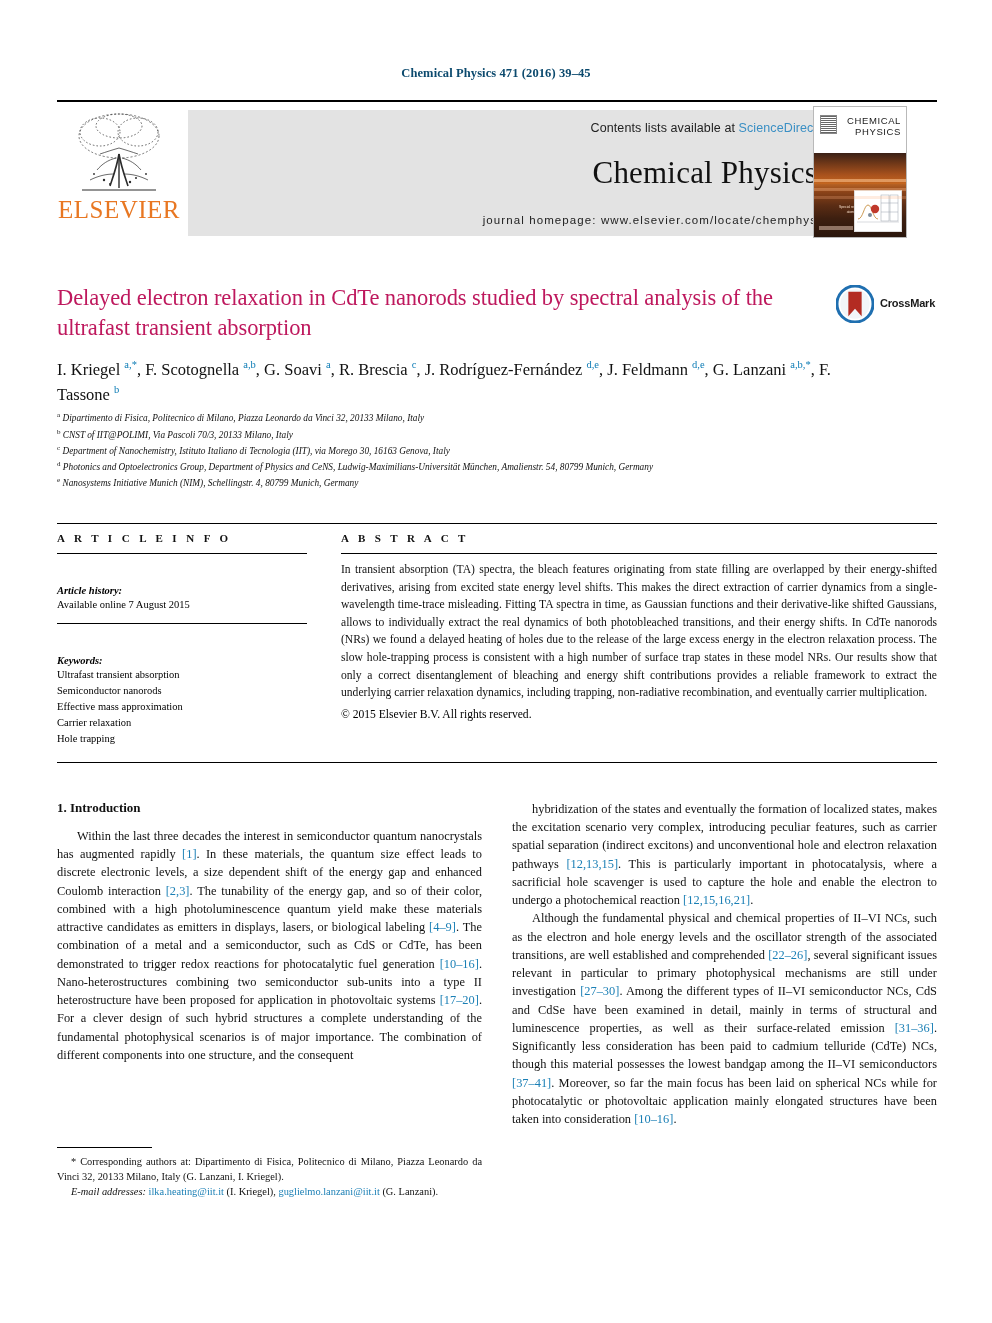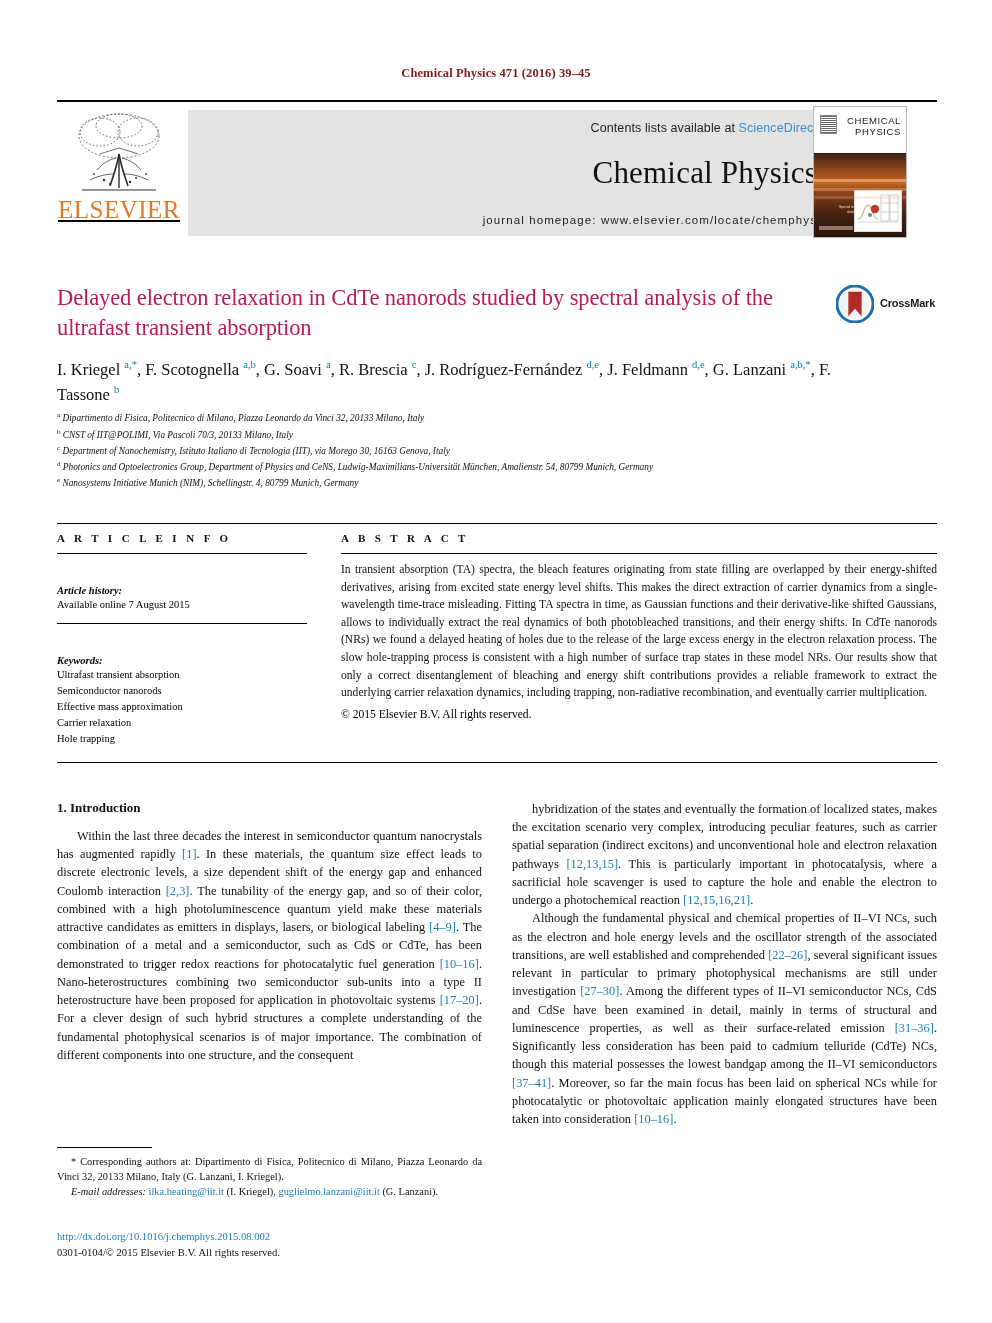--- a/index.html
+++ b/index.html
@@ -22,39 +22,38 @@
     height: 1323px;
   }
 
   
   .running-head {
     position: absolute;
     left: 0; top: 66px;
     width: 992px;
     text-align: center;
     font-size: 12.5px;
-    color: #7f1d1d;
+    color: #0c4a6e;
     font-weight: bold;
     letter-spacing: 0.1px;
   }
 
   
   .masthead {
     position: absolute;
     left: 57px; top: 100px;
     width: 880px;
     height: 136px;
     border-top: 2px solid #000;
   }
   .logo-col {
     position: absolute;
     left: 0; top: 8px;
     width: 124px;
     height: 126px;
-    text-decoration: underline;
   }
   .tree-svg { display:block; margin: 0 auto; }
   .elsevier-word {
     text-align: center;
     font-family: "Liberation Serif", serif;
     font-size: 25px;
     letter-spacing: 0.5px;
     color: #E87722;
     margin-top: 1px;
     line-height: 1;
@@ -461,18 +460,14 @@
     <p class="para">hybridization of the states and eventually the formation of localized states, makes the excitation scenario very complex, introducing peculiar features, such as carrier spatial separation (indirect excitons) and unconventional hole and electron relaxation pathways <span class="ref">[12,13,15]</span>. This is particularly important in photocatalysis, where a sacrificial hole scavenger is used to capture the hole and enable the electron to undergo a photochemical reaction <span class="ref">[12,15,16,21]</span>.</p>
     <p class="para">Although the fundamental physical and chemical properties of II–VI NCs, such as the electron and hole energy levels and the oscillator strength of the associated transitions, are well established and comprehended <span class="ref">[22–26]</span>, several significant issues relevant in particular to primary photophysical mechanisms are still under investigation <span class="ref">[27–30]</span>. Among the different types of II–VI semiconductor NCs, CdS and CdSe have been examined in detail, mainly in terms of structural and luminescence properties, as well as their surface-related emission <span class="ref">[31–36]</span>. Significantly less consideration has been paid to cadmium telluride (CdTe) NCs, though this material possesses the lowest bandgap among the II–VI semiconductors <span class="ref">[37–41]</span>. Moreover, so far the main focus has been laid on spherical NCs while for photocatalytic or photovoltaic application mainly elongated structures have been taken into consideration <span class="ref">[10–16]</span>.</p>
   </div>
 
   <div class="fn-rule"></div>
   <div class="footnote">
     <div style="text-indent:14px;">* Corresponding authors at: Dipartimento di Fisica, Politecnico di Milano, Piazza Leonardo da Vinci 32, 20133 Milano, Italy (G. Lanzani, I. Kriegel).</div>
     <div style="text-indent:14px;"><span class="em">E-mail addresses:</span> <span class="mail">ilka.heating@iit.it</span> (I. Kriegel), <span class="mail">guglielmo.lanzani@iit.it</span> (G. Lanzani).</div>
   </div>
 
-  <div class="doi-block">
-    <div class="doi-link">http://dx.doi.org/10.1016/j.chemphys.2015.08.002</div>
-    <div class="issn">0301-0104/© 2015 Elsevier B.V. All rights reserved.</div>
-  </div>
 
 </div>
 
 </body></html>

